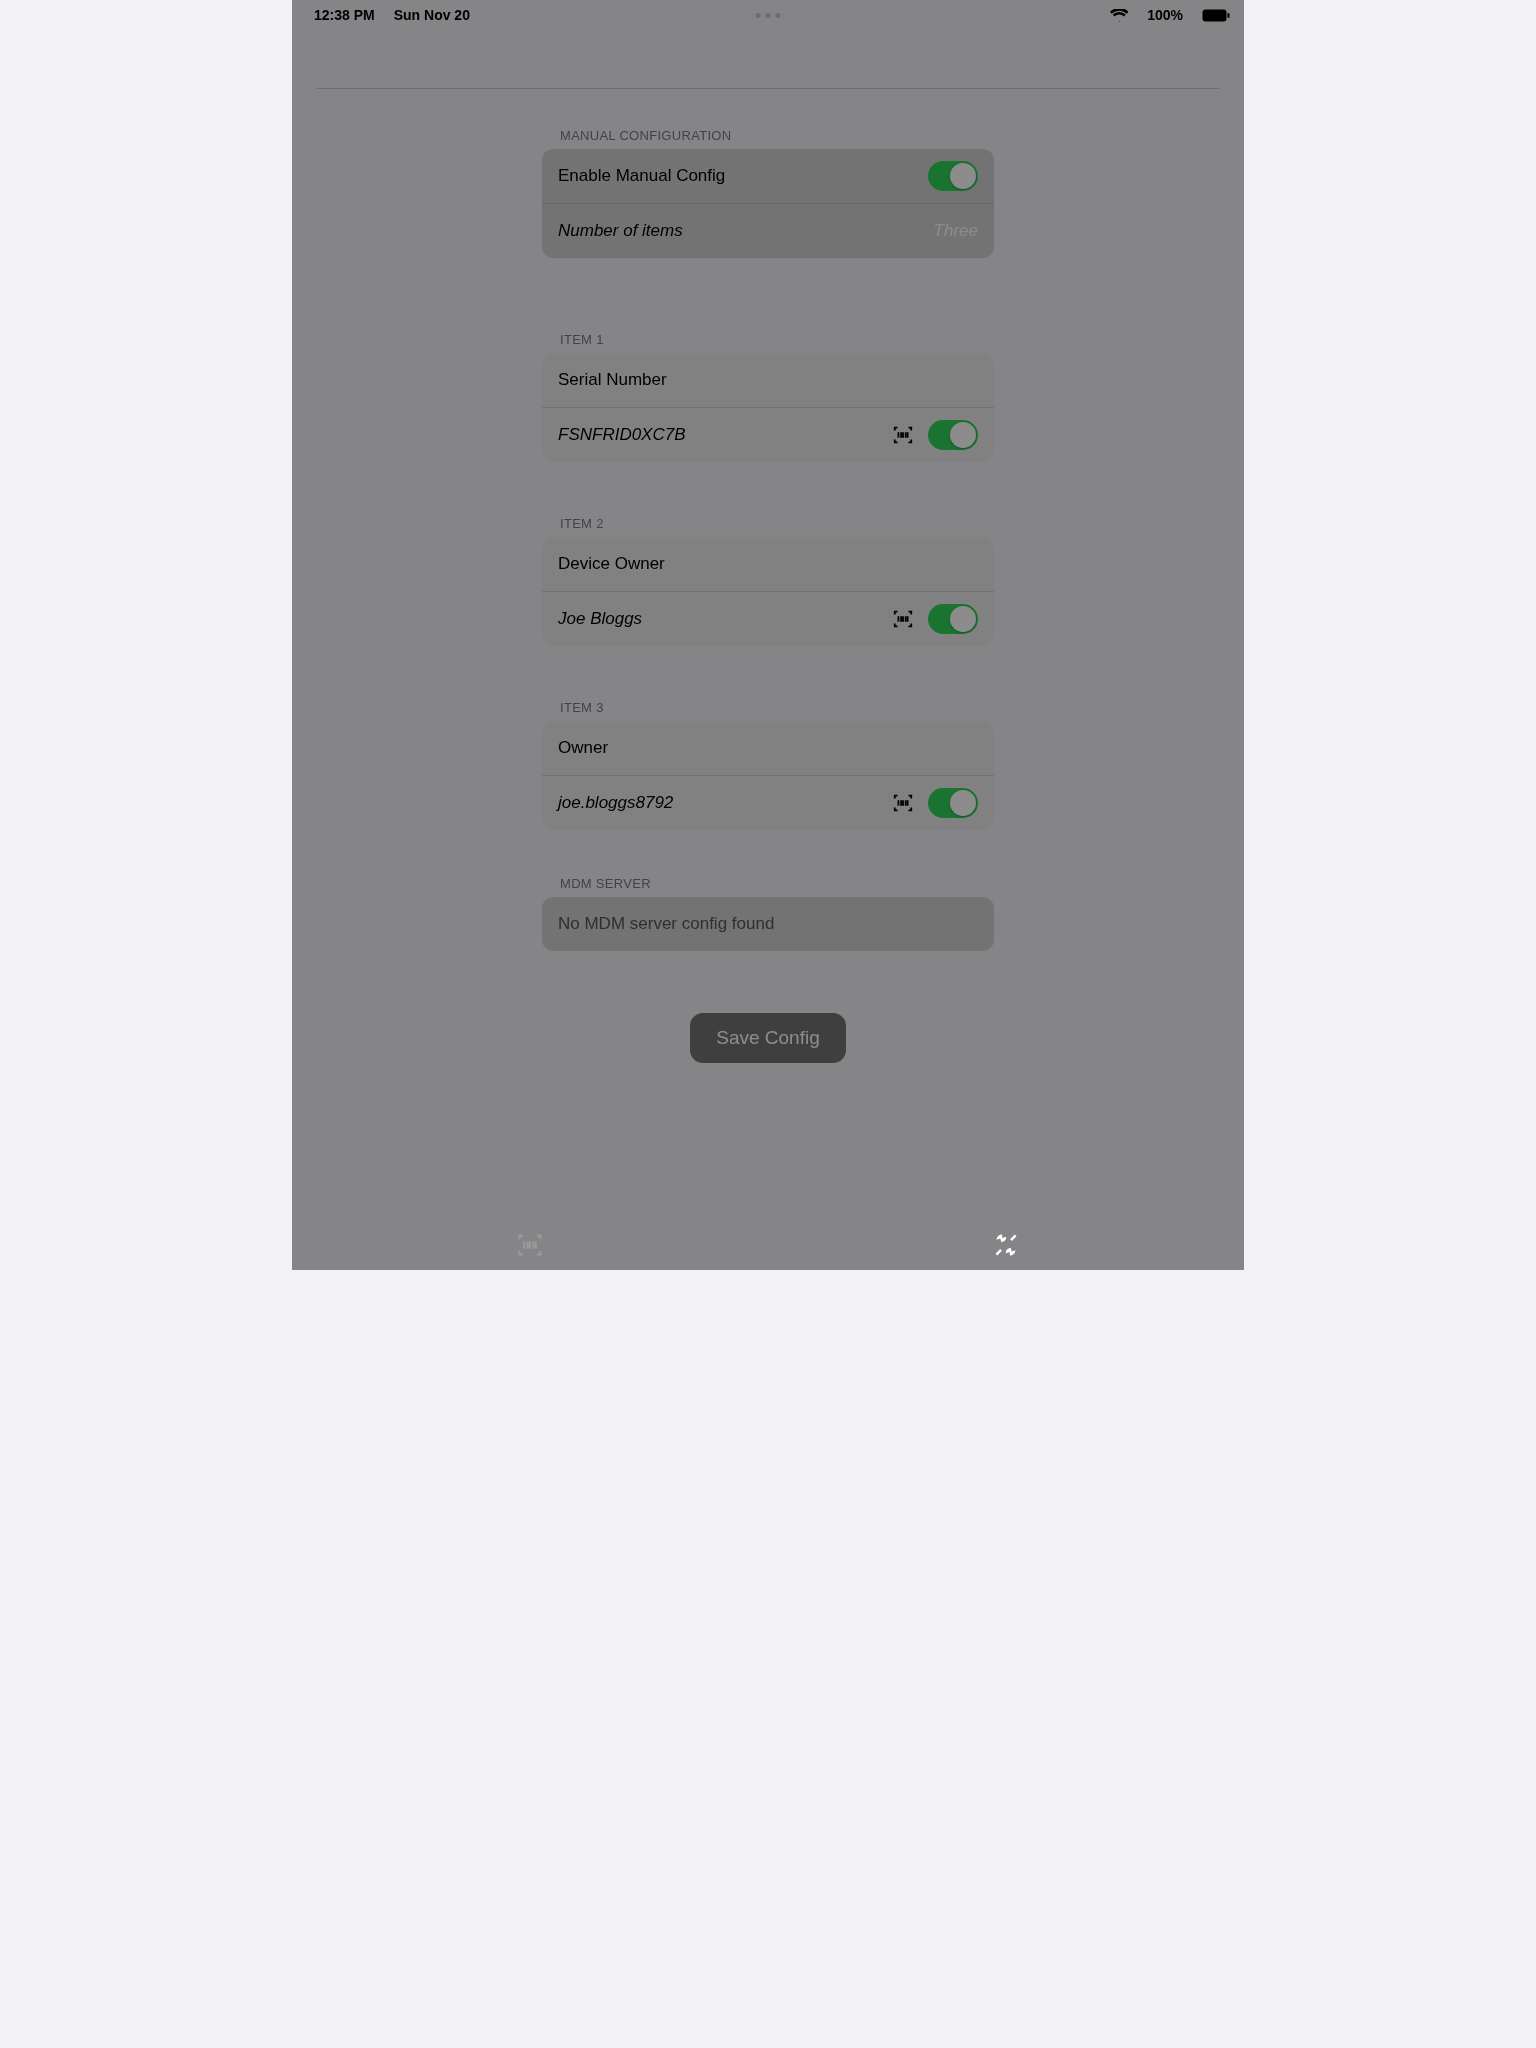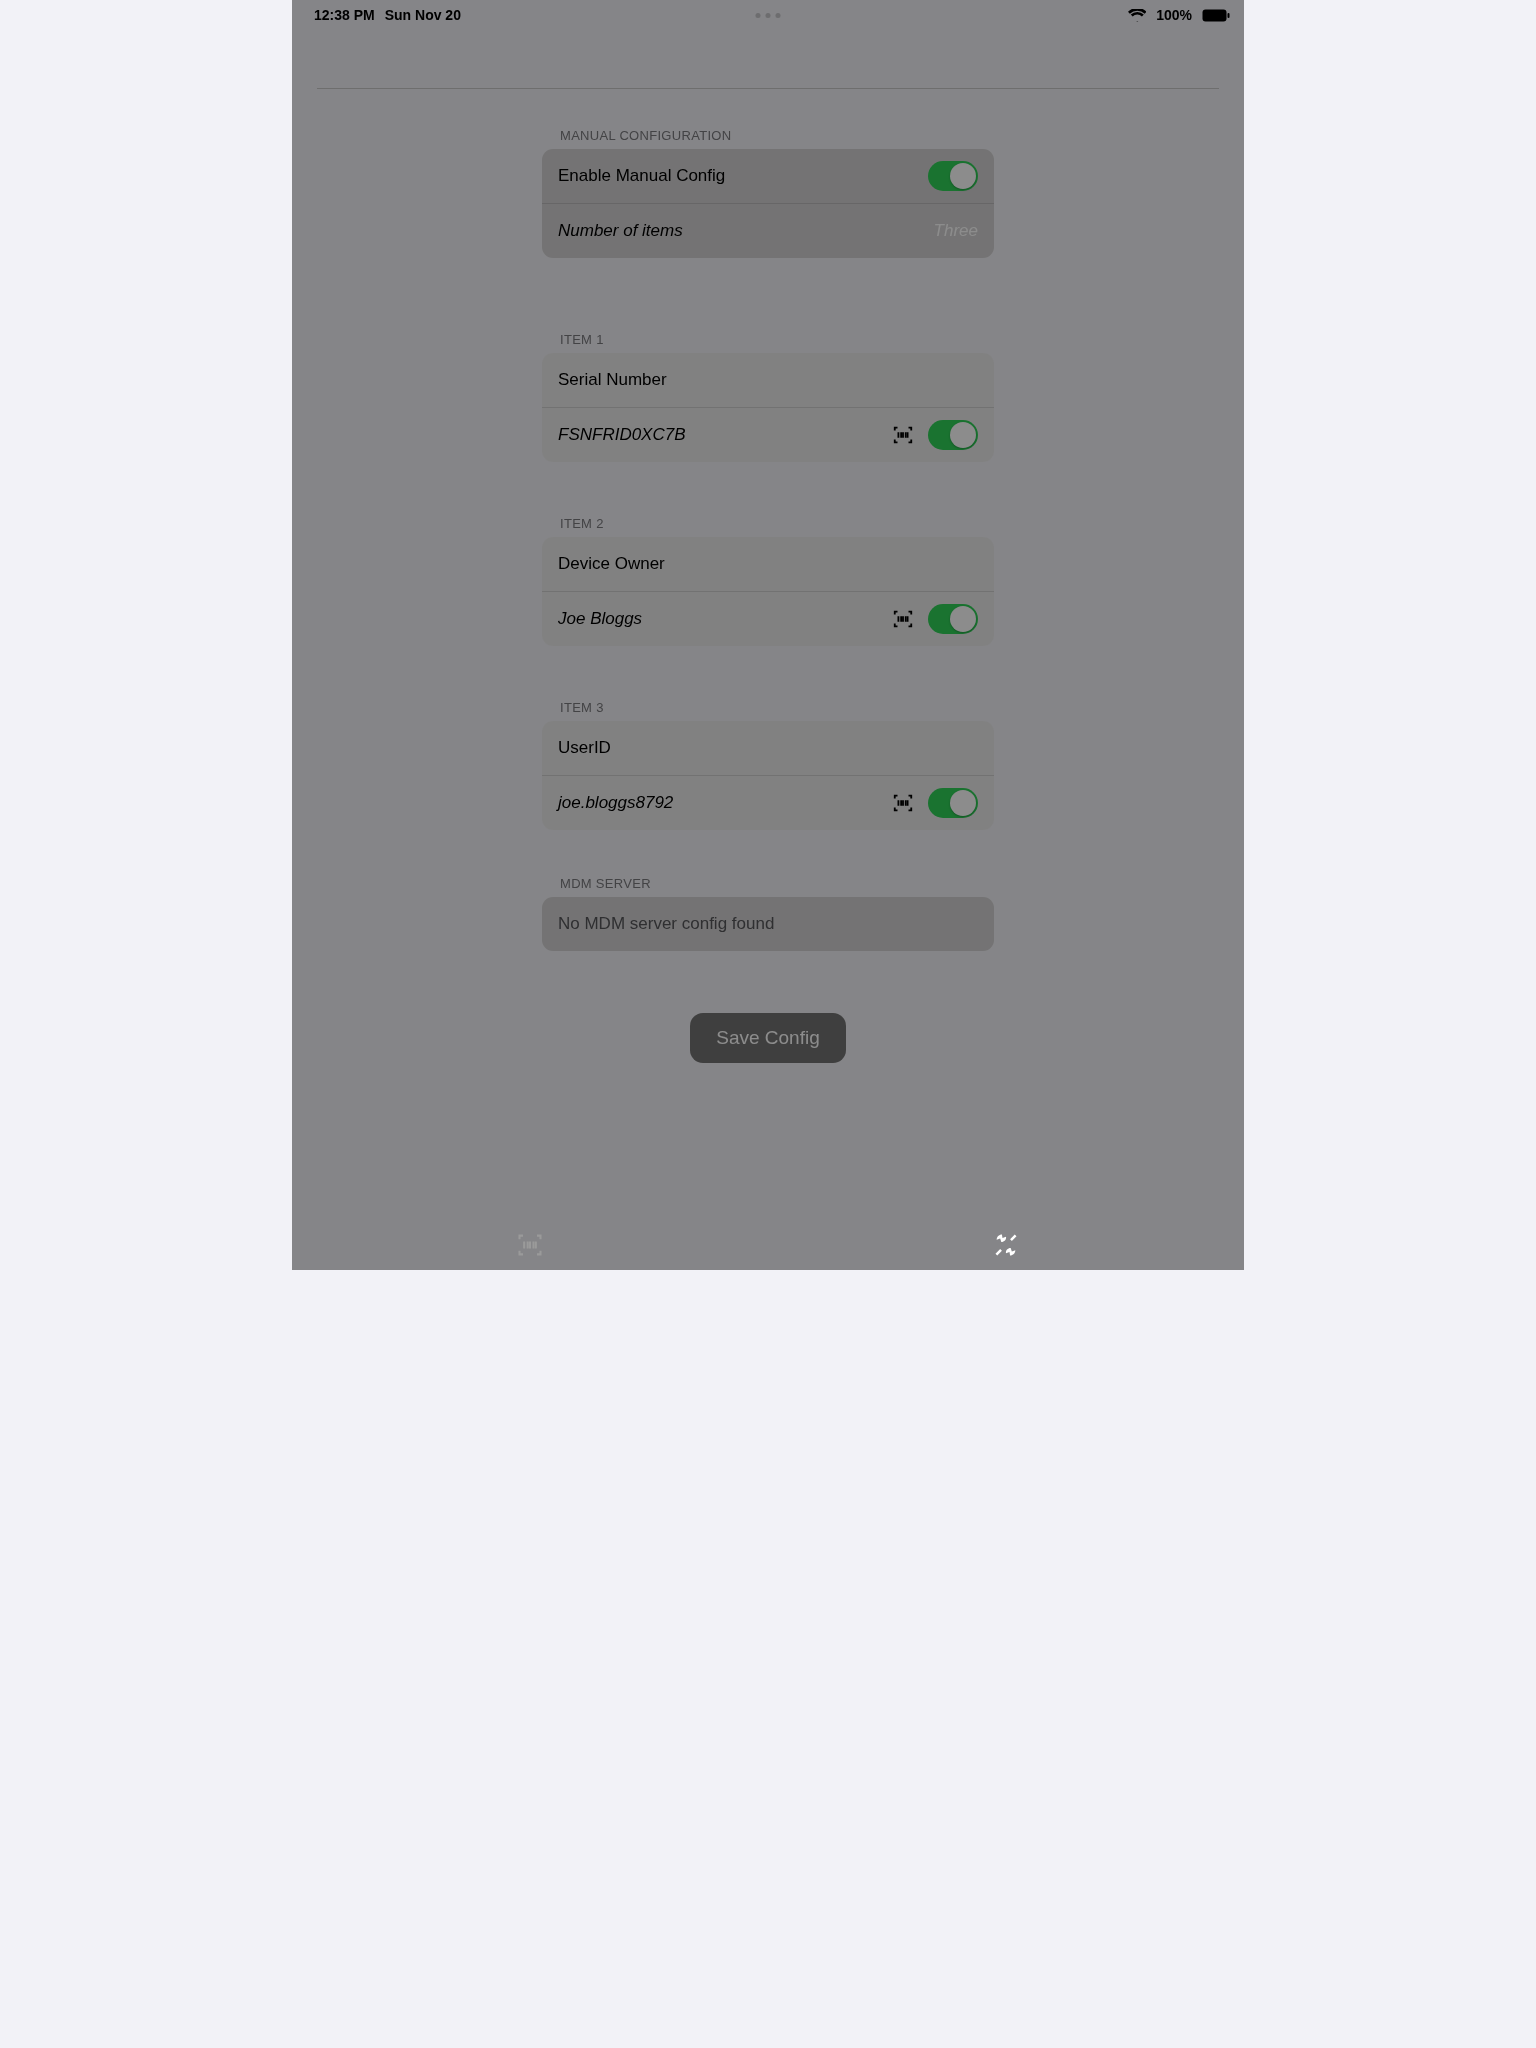--- a/index.html
+++ b/index.html
@@ -32,21 +32,21 @@
     justify-content: space-between;
     padding: 4px 14px 0 22px;
     font-size: 14px;
     font-weight: 600;
     z-index: 6;
     color: #000;
   }
   .statusbar .left, .statusbar .right {
     display: flex;
     align-items: center;
-    gap: 10px;
+    gap: 19px;
   }
   .statusbar .center {
     position: absolute;
     left: 50%;
     transform: translateX(-50%);
     display: flex;
     gap: 5px;
   }
   .dot {
     width: 5px; height: 5px;
@@ -273,21 +273,21 @@
               </div>
           </div>
         </div>
       </div>
     </div>
 
     <div class="section" style="margin-top:48px">
       <div class="section-header">ITEM 3</div>
       <div class="card">
         <div class="row">
-          <span class="label">UserID</span>
+          <span class="label">Owner</span>
         </div>
         <div class="row">
           <span class="label">joe.bloggs8792</span>
           <div class="right-controls">
             <span class="barcode-icon">
               <svg viewBox="0 0 24 24" fill="none" stroke="#000" stroke-width="2">
                   <path d="M3 7V4h3M21 7V4h-3M3 17v3h3M21 17v3h-3"></path>
                   <line x1="7" y1="9" x2="7" y2="15"></line>
                   <line x1="10" y1="9" x2="10" y2="15"></line>
                   <line x1="12" y1="9" x2="12" y2="15"></line>

